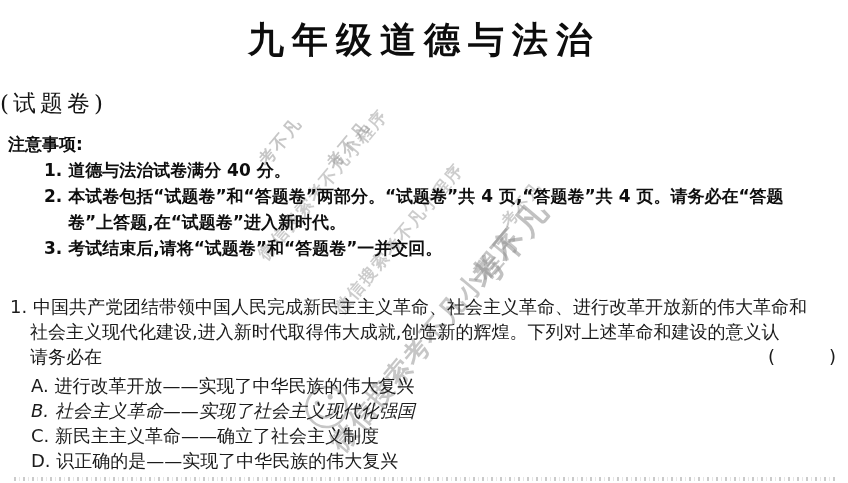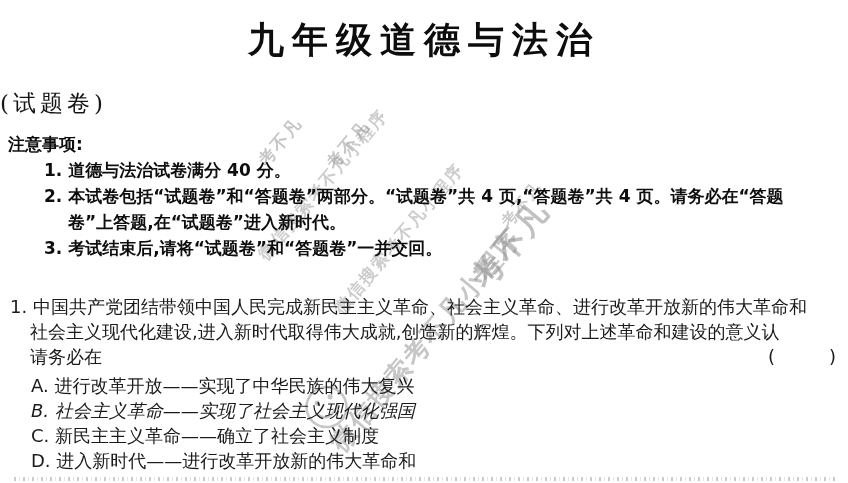--- a/index.html
+++ b/index.html
@@ -116,16 +116,16 @@
 
 
     <div class="ln qtext q0">1. 中国共产党团结带领中国人民完成新民主主义革命、社会主义革命、进行改革开放新的伟大革命和</div>
     <div class="ln qtext q1">社会主义现代化建设,进入新时代取得伟大成就,创造新的辉煌。下列对上述革命和建设的意义认</div>
     <div class="ln qtext q2">请务必在</div>
     <div class="ln qtext brk">(　　　)</div>
 
     <div class="ln qtext optA">A. 进行改革开放——实现了中华民族的伟大复兴</div>
     <div class="ln qtext optB">B. 社会主义革命——实现了社会主义现代化强国</div>
     <div class="ln qtext optC">C. 新民主主义革命——确立了社会主义制度</div>
-    <div class="ln qtext optD">D. 进入新时代——进行改革开放新的伟大革命和</div>
+    <div class="ln qtext optD">D. 识正确的是——实现了中华民族的伟大复兴</div>
 
   </div>
 </div>
 
 </body></html>

